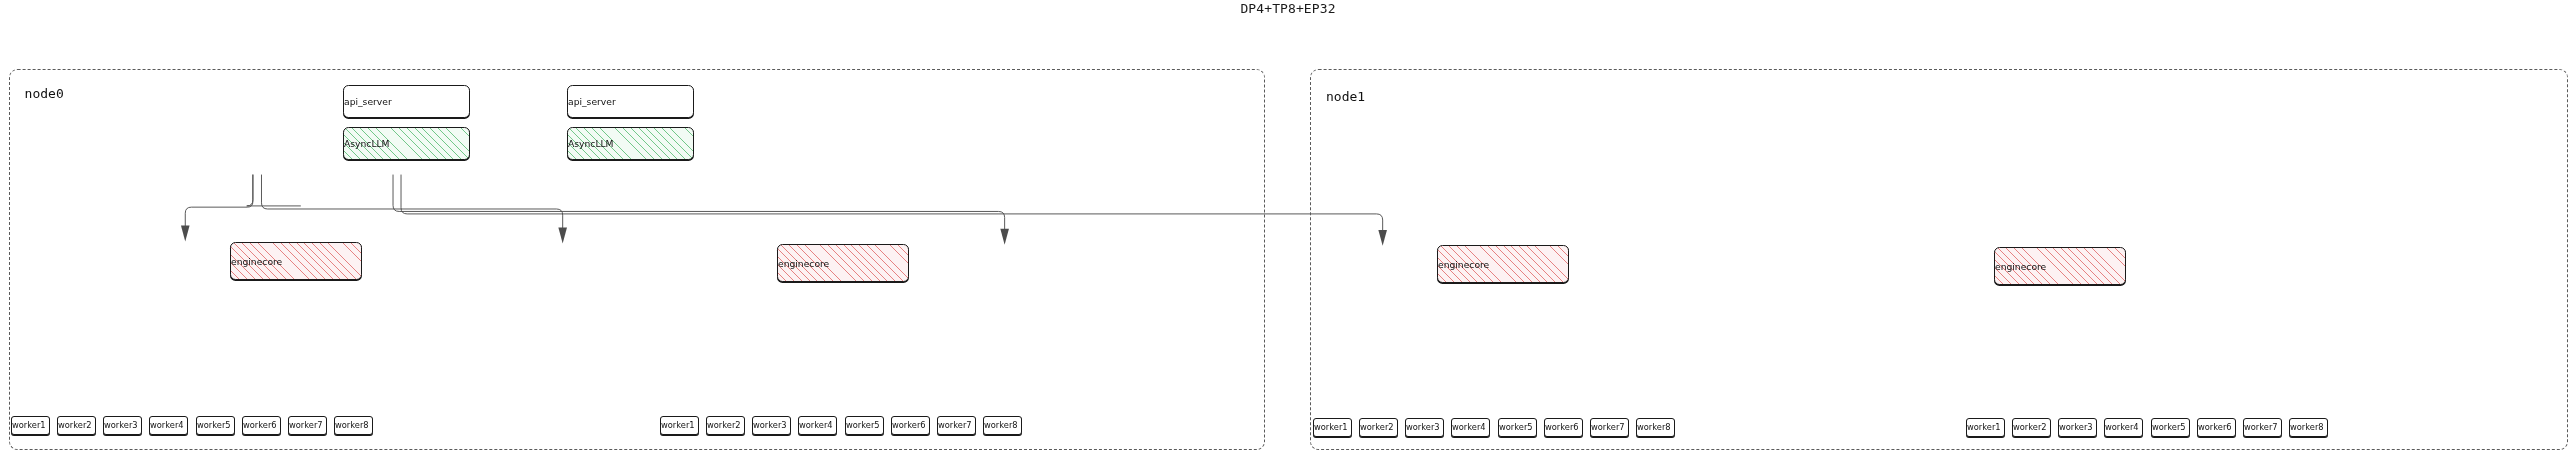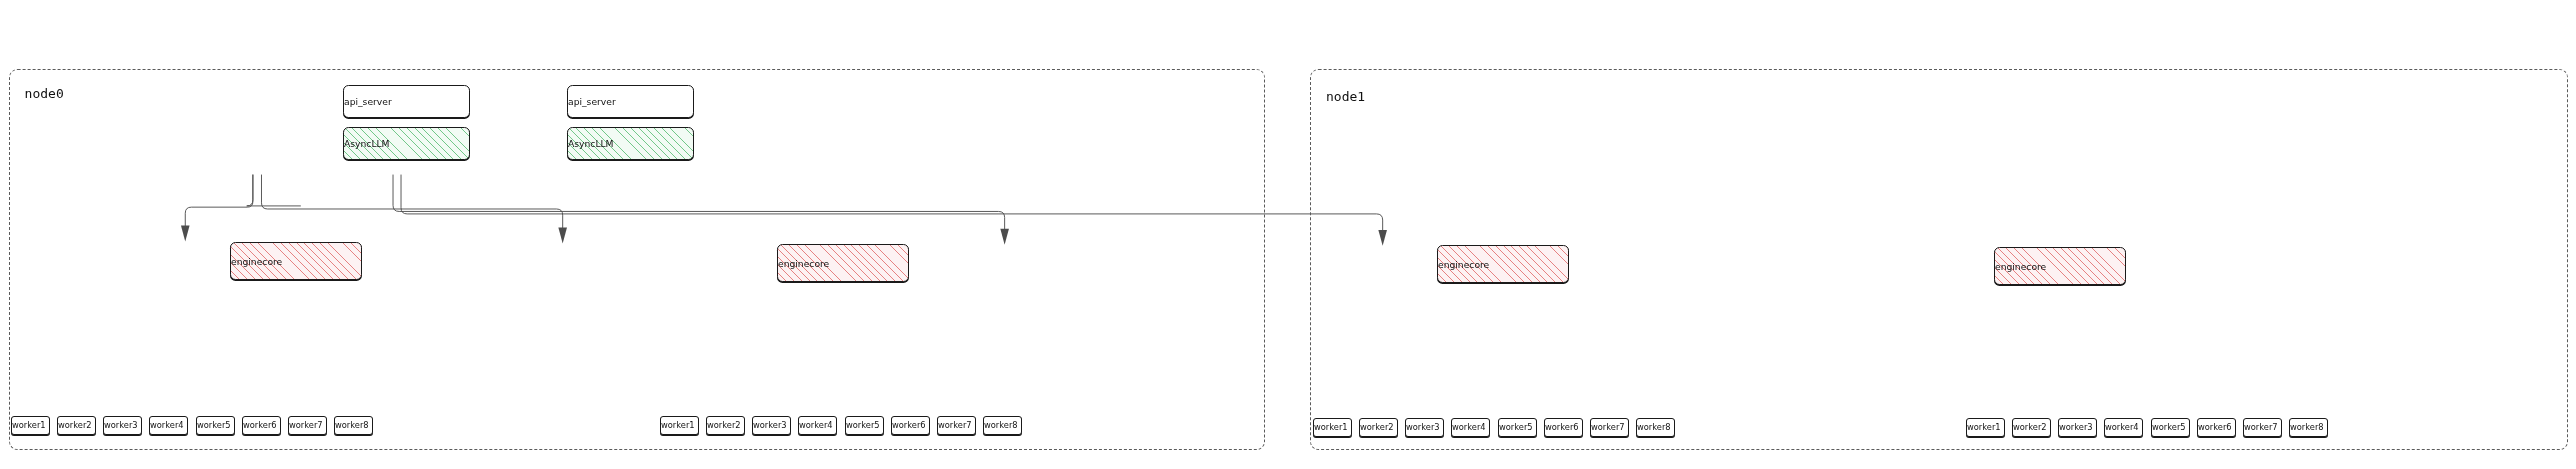--- a/index.html
+++ b/index.html
@@ -68,20 +68,21 @@
   
   svg.edges{position:absolute;left:0;top:0;width:2576px;height:469px;overflow:visible;pointer-events:none;}
   svg.edges path{fill:none;stroke:#4c4c4c;stroke-width:1.5px;}
   svg.edges polygon{fill:#4c4c4c;}
 </style>
 </head>
 <body>
 
 <div id="stage">
 
+  <div class="title">DP4+TP8+EP32</div>
 
   <svg class="edges" viewBox="0 0 4188 763">
 
     <path d="M 410,284 L 410,325 Q 410,335 400,335 L 488,335" transform="translate(0,0)"></path>
     <path d="M 410,284 L 410,328 Q 410,337 401,337 L 310,337 Q 300,337 300,347 L 300,375"></path>
     <polygon points="300,393 293,367 307,367"></polygon>
 
     <path d="M 424,284 L 424,330 Q 424,340 434,340 L 904,340 Q 914,340 914,350 L 914,378"></path>
     <polygon points="914,396 907,370 921,370"></polygon>
 

